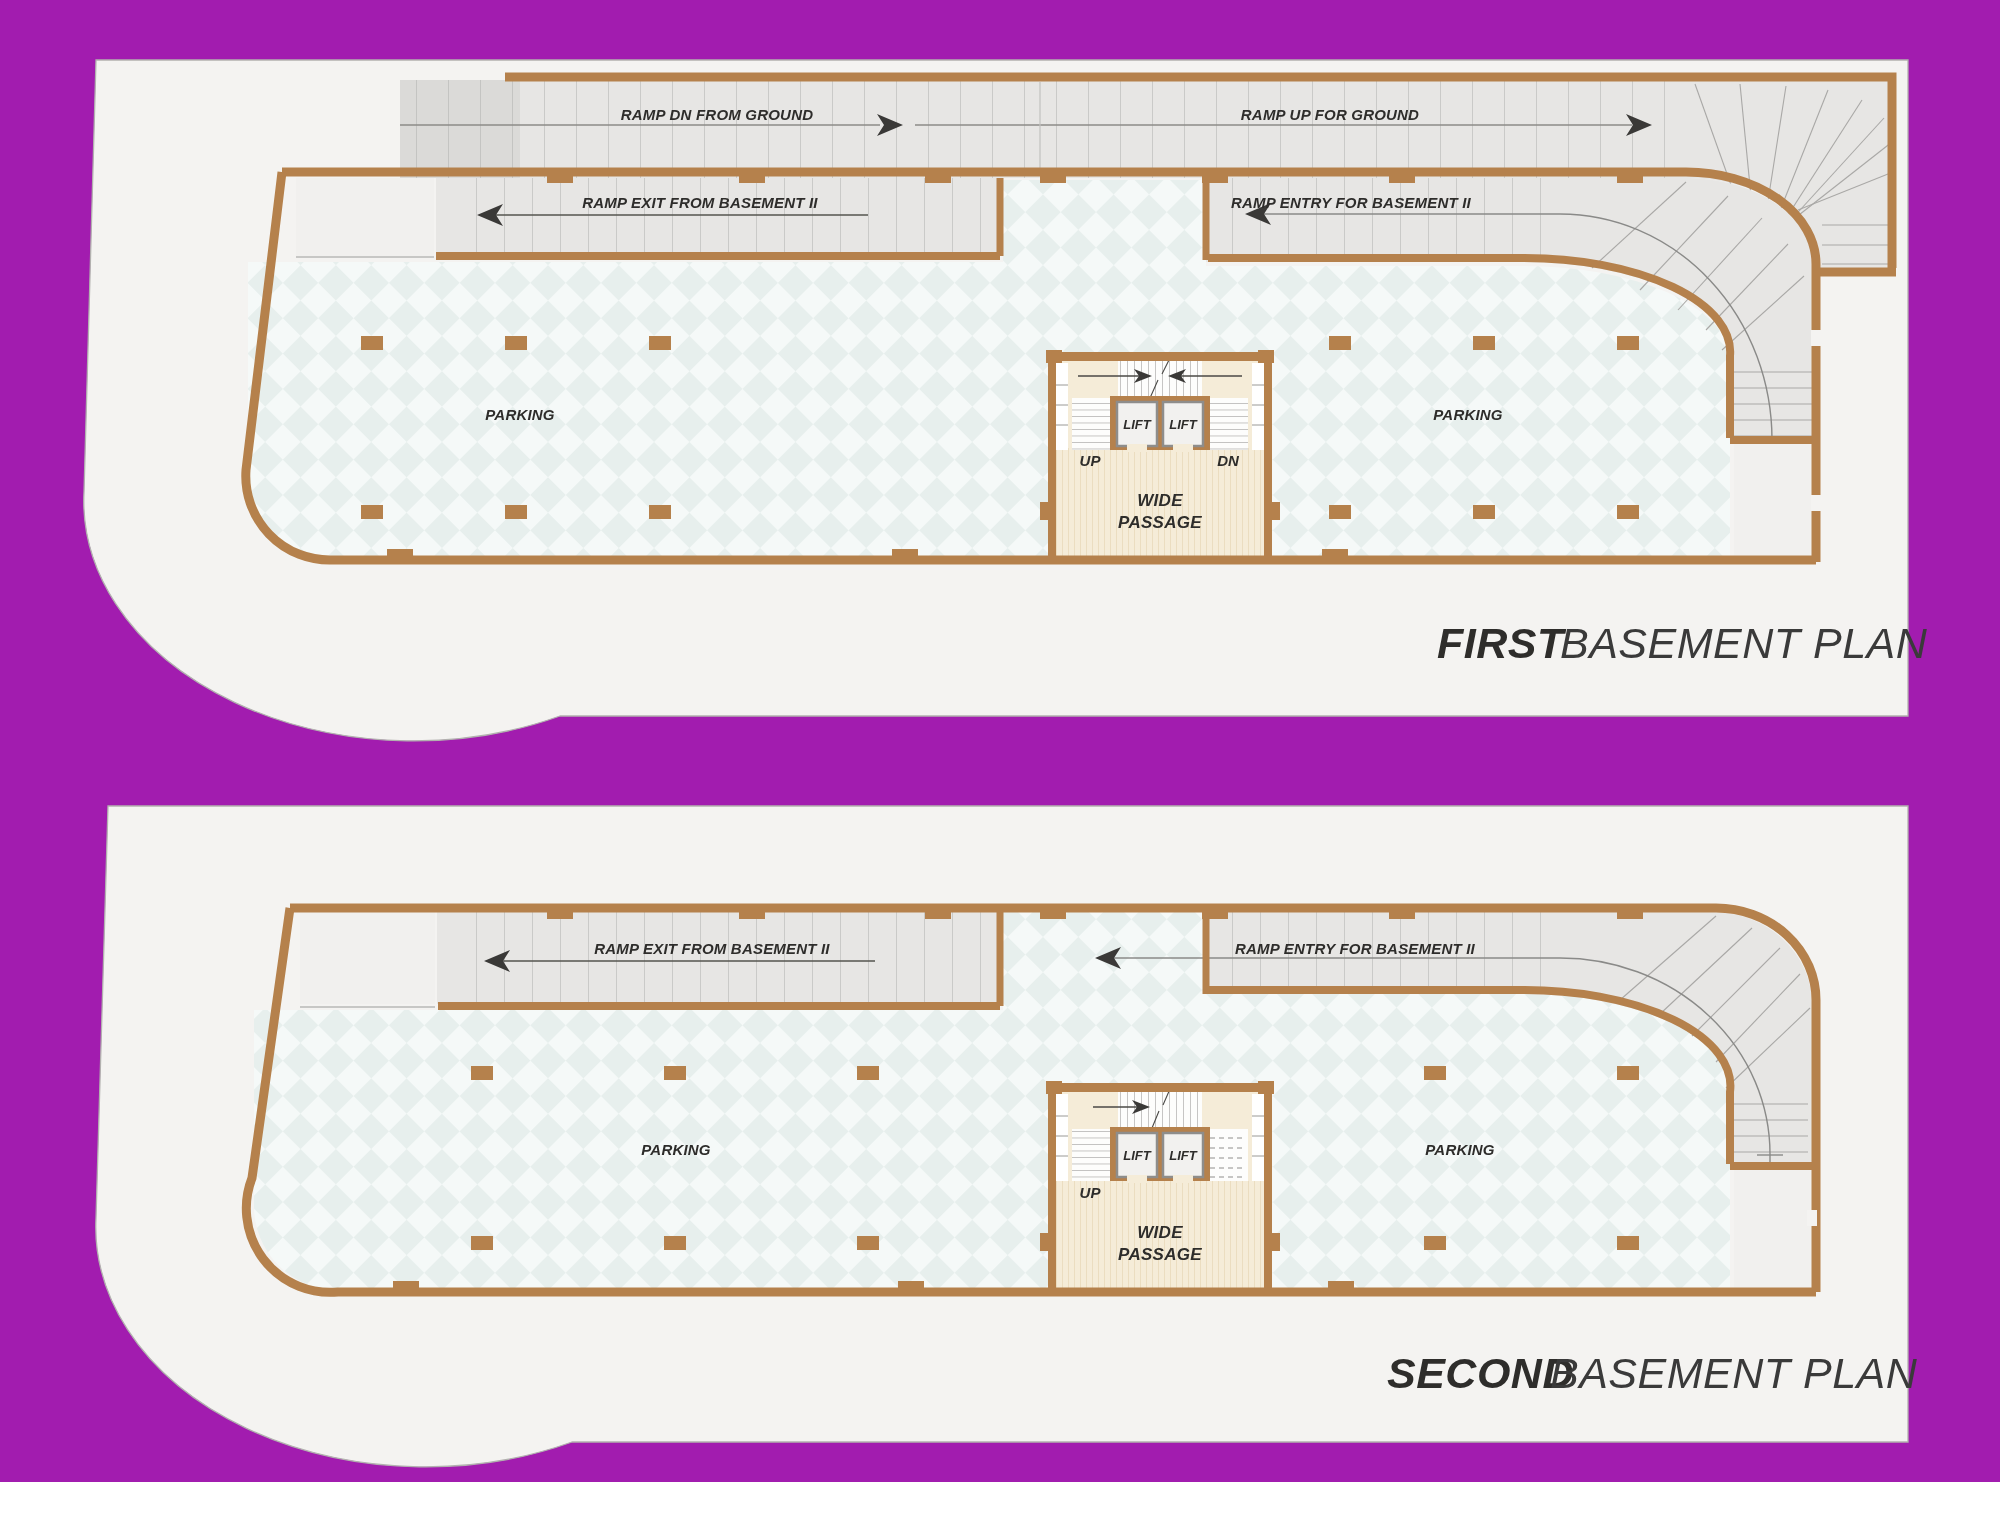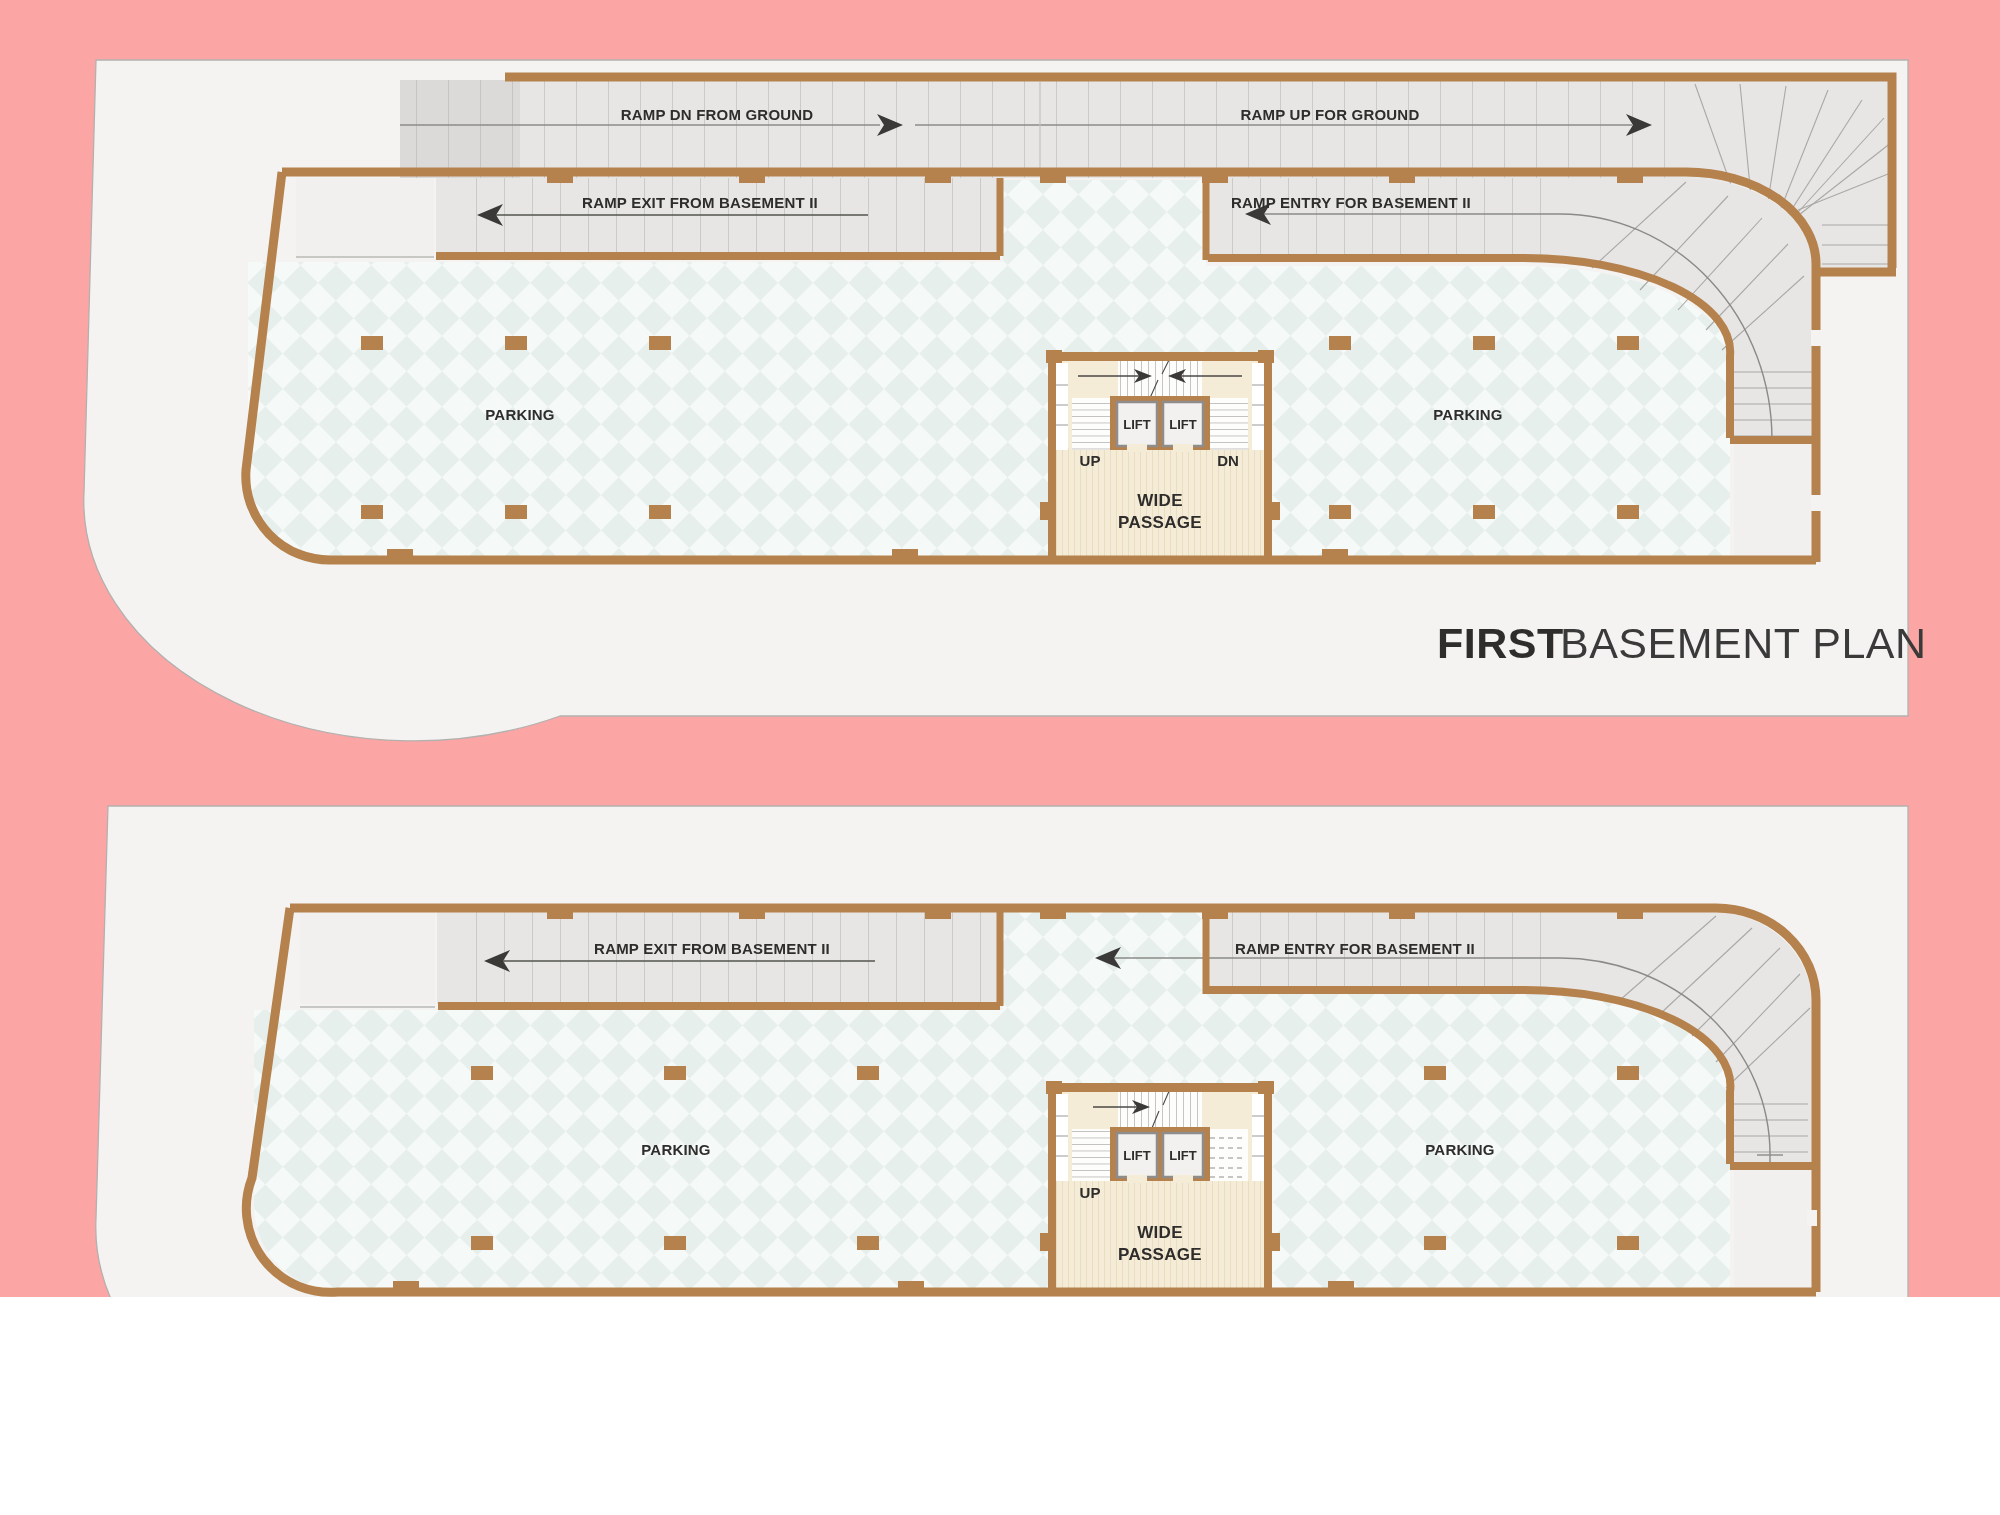--- a/index.html
+++ b/index.html
@@ -1,17 +1,17 @@
 <!DOCTYPE html>
 <html><head>
 <meta charset="utf-8">
 <style>
   html,body{margin:0;padding:0;background:#ffffff;}
-  .page{position:relative;width:2000px;height:1297px;background:#fca5a5;overflow:hidden;
-        font-family:"Liberation Sans",sans-serif;}
+  .page{position:relative;width:2000px;height:1482px;background:#a21caf;overflow:hidden;
+        font-family:"Liberation Sans",sans-serif;font-style:italic;}
   svg{display:block}
   text{font-family:"Liberation Sans","DejaVu Sans",sans-serif;fill:#2e2d2b;}
   .lbl{font-weight:700;font-size:15px;letter-spacing:.2px;}
   .lbl-sm{font-weight:700;font-size:13px;}
   .lbl-updn{font-weight:700;font-size:15px;}
   .lbl-wide{font-weight:700;font-size:17px;letter-spacing:.3px;}
   .title-accent{font-weight:700;font-size:43px;letter-spacing:.5px;}
   .title-rest{font-weight:400;font-size:43px;letter-spacing:.5px;fill:#3a3a3a;}
 </style>
 </head>

